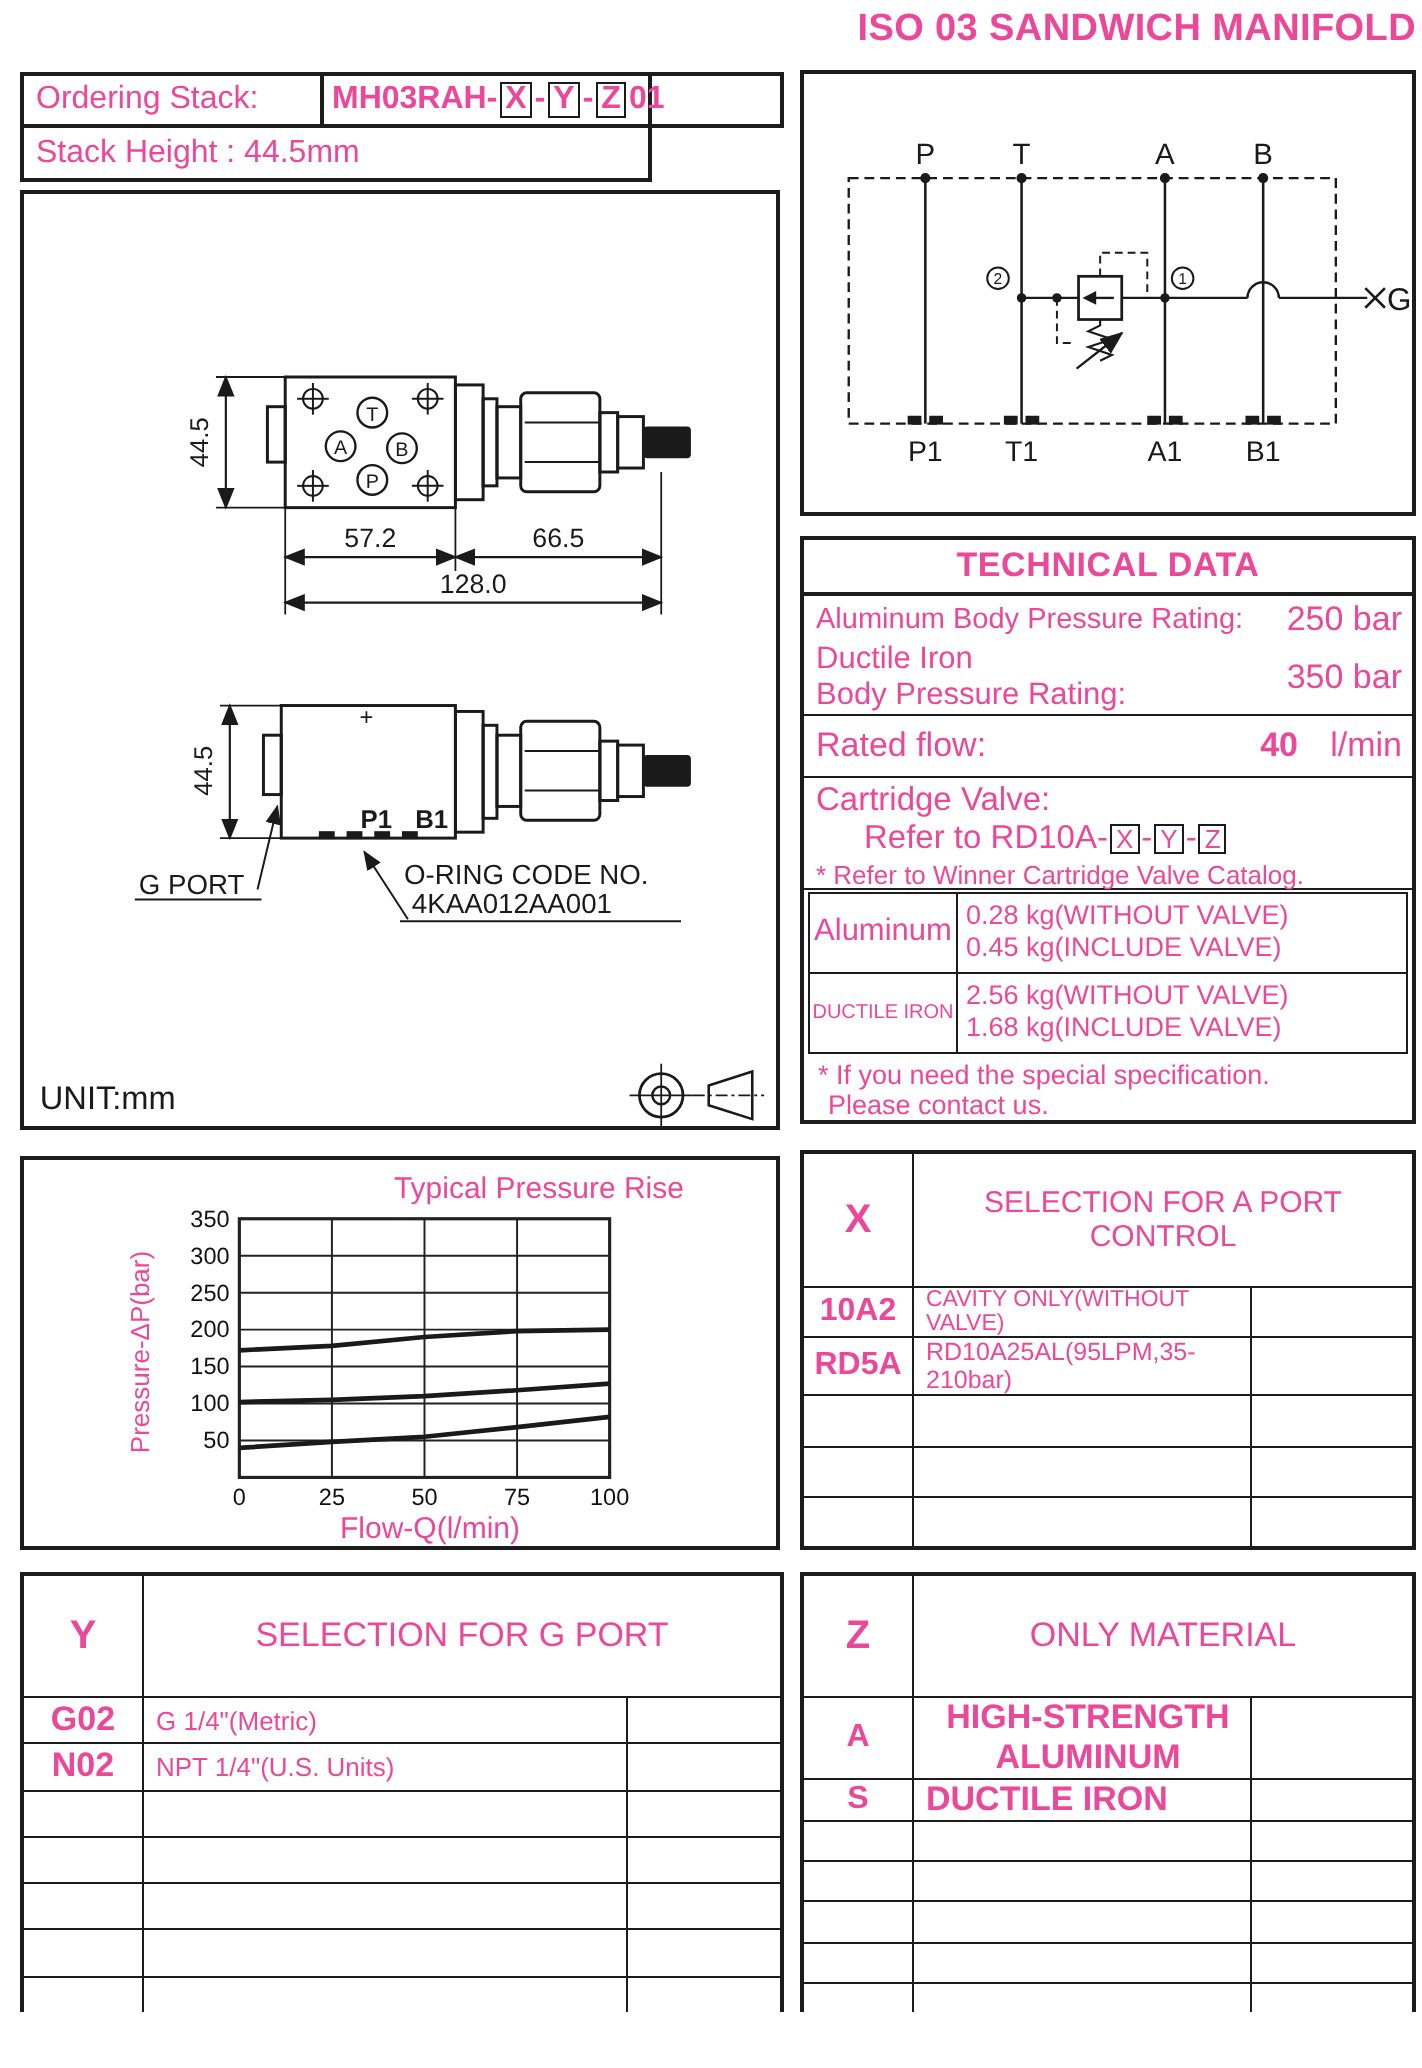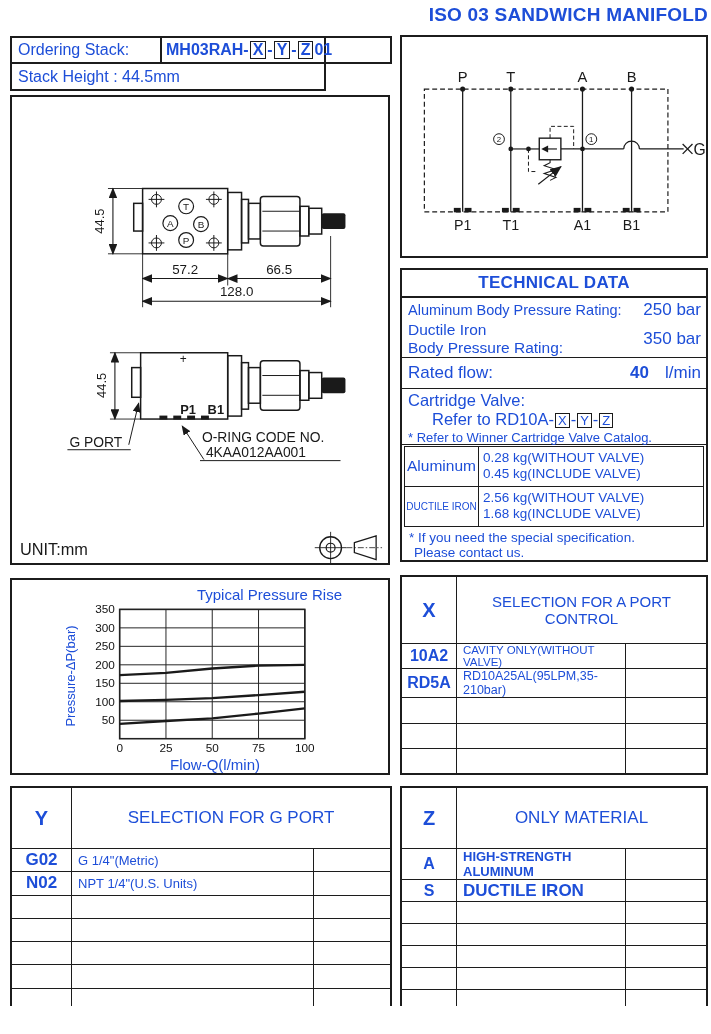--- a/index.html
+++ b/index.html
@@ -1,17 +1,17 @@
 <!DOCTYPE html>
 <html><head>
 <meta charset="utf-8">
 <style>
   html,body{margin:0;padding:0;background:#fff;}
   #page{position:relative;width:711px;height:1006px;background:#fff;overflow:hidden;
-        font-family:"Liberation Sans",sans-serif;color:#1d4ed8;}
+        font-family:"Liberation Sans",sans-serif;color:#ec4899;}
   .abs{position:absolute;}
   .abs-fill{position:absolute;left:0;top:0;width:100%;height:100%;}
   .box{border:2px solid #1c1c1c;box-sizing:border-box;background:#fff;}
   .svg-text{font-family:"Liberation Sans",sans-serif;fill:#1a1a1a;}
 
   
   #doc-title{top:4px;right:3px;font-size:19px;font-weight:bold;letter-spacing:.2px;}
 
   
   #ord-row1{left:10px;top:36px;width:382px;height:28px;display:flex;}
@@ -47,21 +47,21 @@
   #x-table{left:400px;top:575px;width:308px;height:200px;}
   #z-table{left:400px;top:786px;width:308px;height:227px;}
   #y-table .sel-header{height:60px;} #z-table .sel-header{height:60px;} #x-table .sel-header{height:66px;}
   #y-table .sel-key{width:60px;font-size:20px;} #x-table .sel-key,#z-table .sel-key{width:55px;font-size:20px;}
   #y-table .sel-title,#z-table .sel-title{font-size:17px;} #x-table .sel-title{font-size:15px;}
   #y-table .sel-code{width:60px;font-size:17px;} #x-table .sel-code,#z-table .sel-code{width:55px;font-size:16px;}
   #y-table .sel-extra{width:76px;} #x-table .sel-extra,#z-table .sel-extra{width:80px;}
   #y-table .sel-desc{font-size:13px;}
   #x-table .sel-row:nth-child(1) .sel-desc{font-size:11.5px;}
   #x-table .sel-row:nth-child(2) .sel-desc{font-size:12.5px;}
-  #z-table .sel-row:nth-child(1) .sel-desc{font-size:13px;font-weight:bold;}
+  #z-table .sel-row:nth-child(1) .sel-desc{font-size:17px;font-weight:bold;text-align:center;}
   #z-table .sel-row:nth-child(2) .sel-desc{font-size:17px;font-weight:bold;}
 
   
   #schematic-box{left:400px;top:35px;width:308px;height:223px;}
 
   
   #tech-box{left:400px;top:268px;width:308px;height:294px;display:flex;flex-direction:column;}
   #tech-title{height:28px;display:flex;align-items:center;justify-content:center;font-weight:bold;font-size:17px;
               border-bottom:2px solid #1c1c1c;letter-spacing:.3px;}
   .tech-row{display:flex;align-items:center;padding:0 5px 0 6px;box-sizing:border-box;}

